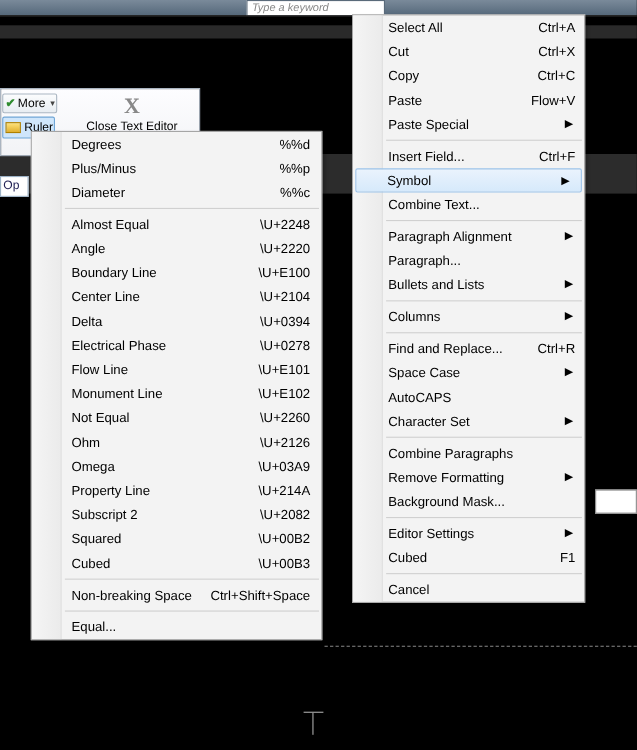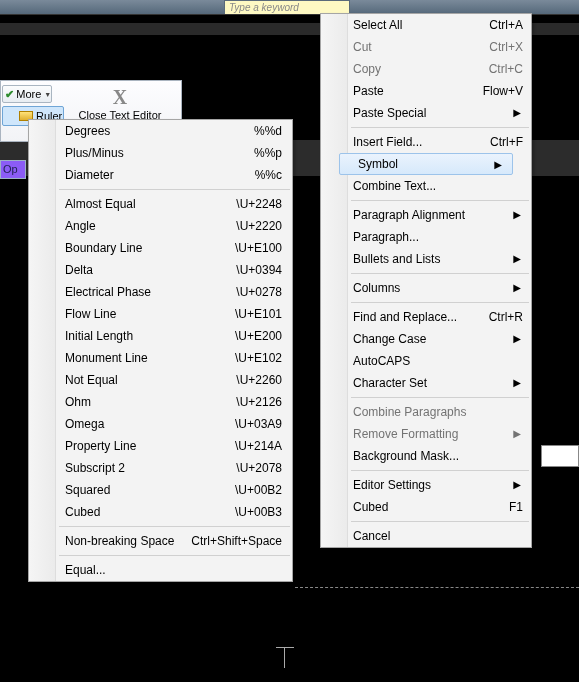--- a/index.html
+++ b/index.html
@@ -17,21 +17,21 @@
 
   
   .topstrip {
     position: absolute;
     top: 0; left: 0; right: 0; height: 14px;
     background: linear-gradient(to bottom, #7a8a9a, #55687a);
   }
   .searchbox {
     position: absolute;
     top: 0; left: 224px; width: 120px; height: 13px;
-    background: #fef9c3;
+    background: #ffffff;
     border: 1px solid #5a6a7a;
     font-size: 10px;
     color: #888;
     padding-left: 4px;
     line-height: 13px;
     font-style: italic;
   }
 
   
   .ribbon {
@@ -60,21 +60,21 @@
     position: absolute;
     top: 106px; left: 2px;
     width: 44px; height:18px;
     background: #cfe6fb;
     border: 1px solid #6fa5d6;
     border-radius: 2px;
     font-size: 11px;
     line-height: 17px;
     display: flex;
     align-items: center;
-    padding-left:16px;
+    padding-left:2px;
   }
   .ruler-btn .ric {
     width: 12px; height: 8px;
     background: linear-gradient(#ffe27a, #e0b030);
     margin-right: 3px;
     border: 1px solid #b08000;
   }
 
   .close-text {
     position: absolute;
@@ -88,21 +88,21 @@
     color: #888;
     font-weight: bold;
     font-family: Georgia, serif;
   }
 
   
   .exp {
     position: absolute;
     top: 160px; left: 0;
     width: 22px; height: 17px;
-    background: #8b5cf6;
+    background: #ffffff;
     border: 1px solid #9db2c6;
     color: #225;
     font-size: 11px;
     line-height: 16px;
     padding-left: 2px;
   }
 
   
   .menu {
     position: absolute;
@@ -122,41 +122,41 @@
   }
   .menu-item {
     position: relative;
     height: 22px;
     line-height: 22px;
     padding-left: 32px;
     padding-right: 8px;
     white-space: nowrap;
     cursor: default;
   }
-  .menu-item.disabled { color: #737373; }
+  .menu-item.disabled { color: #000000; }
   .menu-item .shortcut {
     position: absolute;
     right: 8px;
     top: 0;
   }
   .menu-item .arrow {
     position: absolute;
     right: 10px;
     top: 0;
     font-size: 10px;
     line-height: 22px;
   }
   .menu-item.highlight {
     background: linear-gradient(#eaf3fd, #d6e9fb);
     border: 1px solid #9cc3ea;
     border-radius: 2px;
     height: 20px;
     line-height: 20px;
-    margin: 0 18px;
-    padding-left: 18px;
+    margin: 0 2px;
+    padding-left: 28px;
   }
   .sep {
     height: 1px;
     margin: 3px 2px 3px 30px;
     background: #d0d0d0;
   }
 
   
   #symbol-menu {
     top: 119px; left: 28px; width: 263px;
@@ -259,21 +259,21 @@
       <div class="menu-item highlight"><span>Symbol</span><span class="arrow">▶</span></div>
       <div class="menu-item"><span>Combine Text...</span></div>
       <div class="sep"></div>
       <div class="menu-item"><span>Paragraph Alignment</span><span class="arrow">▶</span></div>
       <div class="menu-item"><span>Paragraph...</span></div>
       <div class="menu-item"><span>Bullets and Lists</span><span class="arrow">▶</span></div>
       <div class="sep"></div>
       <div class="menu-item"><span>Columns</span><span class="arrow">▶</span></div>
       <div class="sep"></div>
       <div class="menu-item"><span>Find and Replace...</span><span class="shortcut">Ctrl+R</span></div>
-      <div class="menu-item"><span>Change Case</span><span class="arrow">▶</span></div>
+      <div class="menu-item"><span>Space Case</span><span class="arrow">▶</span></div>
       <div class="menu-item"><span>AutoCAPS</span></div>
       <div class="menu-item"><span>Character Set</span><span class="arrow">▶</span></div>
       <div class="sep"></div>
       <div class="menu-item disabled"><span>Combine Paragraphs</span></div>
       <div class="menu-item disabled"><span>Remove Formatting</span><span class="arrow">▶</span></div>
       <div class="menu-item"><span>Background Mask...</span></div>
       <div class="sep"></div>
       <div class="menu-item"><span>Editor Settings</span><span class="arrow">▶</span></div>
       <div class="menu-item"><span>Cubed</span><span class="shortcut">F1</span></div>
       <div class="sep"></div>
@@ -284,30 +284,30 @@
 <div id="symbol-menu" class="menu syms">
   <div class="gutter"></div>
   <div id="symbol-items">
       <div class="menu-item"><span>Degrees</span><span class="code">%%d</span></div>
       <div class="menu-item"><span>Plus/Minus</span><span class="code">%%p</span></div>
       <div class="menu-item"><span>Diameter</span><span class="code">%%c</span></div>
       <div class="sep"></div>
       <div class="menu-item"><span>Almost Equal</span><span class="code">\U+2248</span></div>
       <div class="menu-item"><span>Angle</span><span class="code">\U+2220</span></div>
       <div class="menu-item"><span>Boundary Line</span><span class="code">\U+E100</span></div>
+      <div class="menu-item"><span>Center Line</span><span class="code">\U+2104</span></div>
       <div class="menu-item"><span>Delta</span><span class="code">\U+0394</span></div>
       <div class="menu-item"><span>Electrical Phase</span><span class="code">\U+0278</span></div>
       <div class="menu-item"><span>Flow Line</span><span class="code">\U+E101</span></div>
-      <div class="menu-item"><span>Initial Length</span><span class="code">\U+E200</span></div>
       <div class="menu-item"><span>Monument Line</span><span class="code">\U+E102</span></div>
       <div class="menu-item"><span>Not Equal</span><span class="code">\U+2260</span></div>
       <div class="menu-item"><span>Ohm</span><span class="code">\U+2126</span></div>
       <div class="menu-item"><span>Omega</span><span class="code">\U+03A9</span></div>
       <div class="menu-item"><span>Property Line</span><span class="code">\U+214A</span></div>
-      <div class="menu-item"><span>Subscript 2</span><span class="code">\U+2078</span></div>
+      <div class="menu-item"><span>Subscript 2</span><span class="code">\U+2082</span></div>
       <div class="menu-item"><span>Squared</span><span class="code">\U+00B2</span></div>
       <div class="menu-item"><span>Cubed</span><span class="code">\U+00B3</span></div>
       <div class="sep"></div>
       <div class="menu-item"><span>Non-breaking Space</span><span class="code">Ctrl+Shift+Space</span></div>
       <div class="sep"></div>
       <div class="menu-item"><span>Equal...</span></div>
     </div>
 </div>
 
 <div class="dashed"></div>

